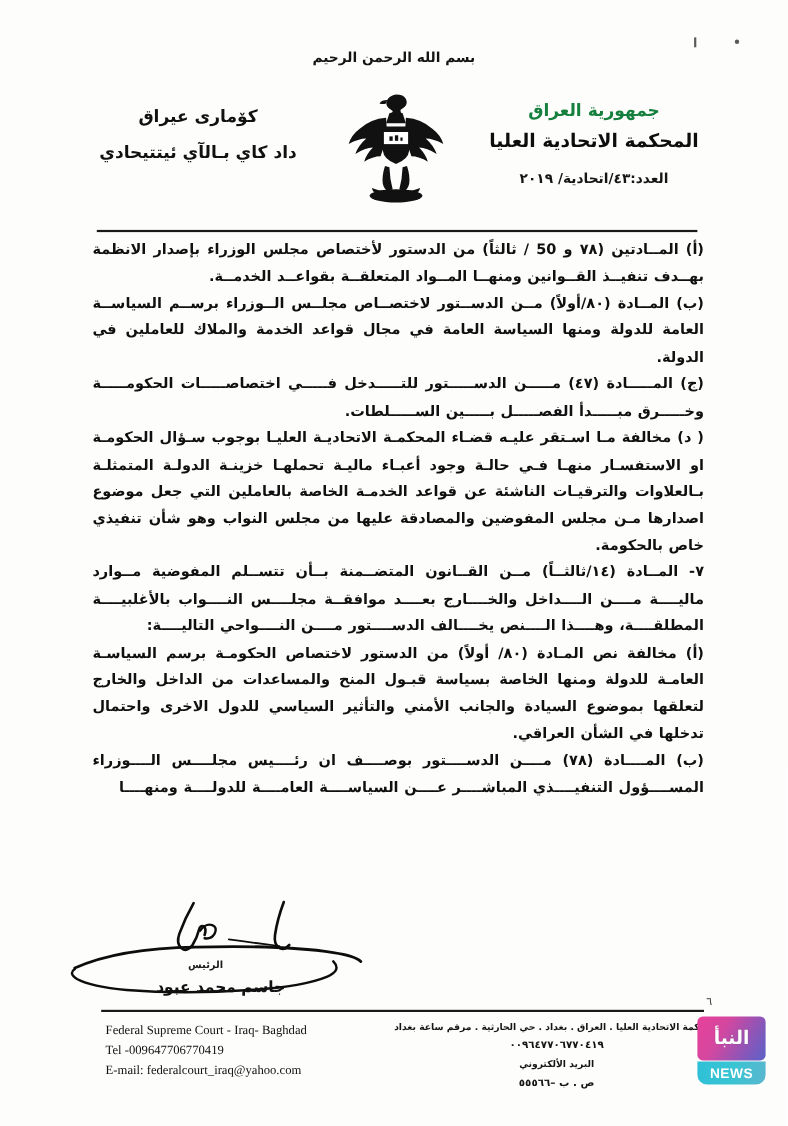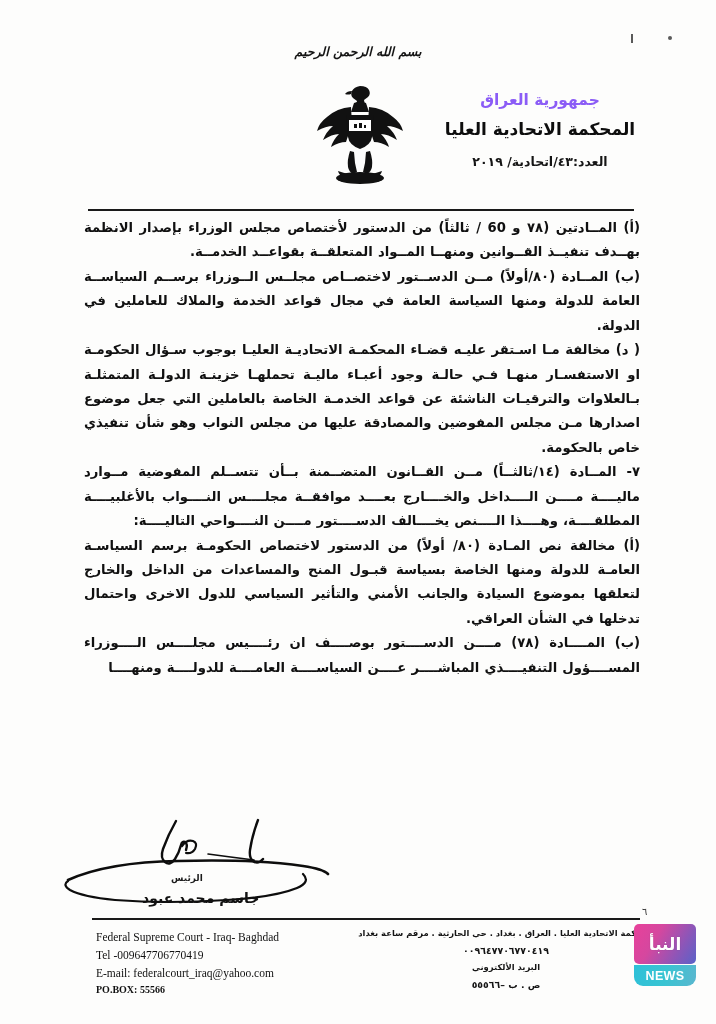--- a/index.html
+++ b/index.html
@@ -31,21 +31,20 @@
   #basmala {
     position: absolute;
     top: 44px;
     left: 0;
     width: 716px;
     text-align: center;
     font-size: 12.5px;
     font-weight: bold;
     letter-spacing: .2px;
     color: #141414;
-    font-style: italic;
   }
 
   
   #header {
     position: absolute;
     top: 82px;
     left: 62px;
     width: 592px;
     height: 112px;
   }
@@ -61,21 +60,21 @@
     position: absolute;
     left: 0;
     top: 14px;
     width: 236px;
     text-align: center;
     direction: rtl;
   }
   .hdr-l1 {
     font-size: 15.5px;
     font-weight: bold;
-    color: #8b5cf6;
+    color: #15803d;
     line-height: 1.35;
   }
   .hdr-l2 {
     font-size: 17px;
     font-weight: bold;
     color: #0d0d0d;
     line-height: 1.45;
     margin-top: 6px;
   }
   #hdr-number {
@@ -283,27 +282,32 @@
       </g>
     </svg>
   </div>
 
   <div id="header">
     <div id="hdr-right">
       <div class="hdr-l1">جمهورية العراق</div>
       <div class="hdr-l2">المحكمة الاتحادية العليا</div>
       <div id="hdr-number">العدد:٤٣/اتحادية/ ٢٠١٩</div>
     </div>
+    <div id="hdr-left">
+      <div class="kurd-1">كوٚماری عیراق</div>
+      <div class="kurd-2">داد كاي بـالآي ئيتتيحادي</div>
+    </div>
   </div>
 
   <div class="rule" id="rule-top"></div>
 
   <div id="body">
-    <p class="para">(أ) المــادتين (٧٨ و 60 / ثالثاً) من الدستور لأختصاص مجلس الوزراء بإصدار الانظمة بهــدف تنفيــذ القــوانين ومنهــا المــواد المتعلقــة بقواعــد الخدمــة.</p>
+    <p class="para">(أ) المــادتين (٧٨ و 50 / ثالثاً) من الدستور لأختصاص مجلس الوزراء بإصدار الانظمة بهــدف تنفيــذ القــوانين ومنهــا المــواد المتعلقــة بقواعــد الخدمــة.</p>
     <p class="para">(ب) المــادة (٨٠/أولاً) مــن الدســتور لاختصــاص مجلــس الــوزراء برســم السياســة العامة للدولة ومنها السياسة العامة في مجال قواعد الخدمة والملاك للعاملين في الدولة.</p>
+    <p class="para">(ج) المـــــادة (٤٧) مـــــن الدســـــتور للتـــــدخل فـــــي اختصاصـــــات الحكومـــــة وخـــــرق مبـــــدأ الفصـــــل بـــــين الســـــلطات.</p>
     <p class="para">( د) مخالفة مـا اسـتقر عليـه قضـاء المحكمـة الاتحاديـة العليـا بوجوب سـؤال الحكومـة او الاستفسـار منهـا فـي حالـة وجود أعبـاء ماليـة تحملهـا خزينـة الدولـة المتمثلـة بـالعلاوات والترقيـات الناشئة عن قواعد الخدمـة الخاصة بالعاملين التي جعل موضوع اصدارها مـن مجلس المفوضين والمصادقة عليها من مجلس النواب وهو شأن تنفيذي خاص بالحكومة.</p>
     <p class="para">٧- المــادة (١٤/ثالثــاً) مــن القــانون المتضــمنة بــأن تتســلم المفوضية مــوارد ماليــــة مــــن الــــداخل والخــــارج بعــــد موافقــة مجلــــس النــــواب بالأغلبيــــة المطلقــــة، وهــــذا الــــنص يخــــالف الدســــتور مــــن النــــواحي التاليــــة:</p>
     <p class="para">(أ) مخالفة نص المـادة (٨٠/ أولاً) من الدستور لاختصاص الحكومـة برسم السياسـة العامـة للدولة ومنها الخاصة بسياسة قبـول المنح والمساعدات من الداخل والخارج لتعلقها بموضوع السيادة والجانب الأمني والتأثير السياسي للدول الاخرى واحتمال تدخلها في الشأن العراقي.</p>
     <p class="para">(ب) المــــادة (٧٨) مــــن الدســــتور بوصــــف ان رئــــيس مجلــــس الــــوزراء المســــؤول التنفيــــذي المباشــــر عــــن السياســــة العامــــة للدولــــة ومنهــــا</p>
   </div>
 
   <div id="signature">
     <svg id="sig-svg" width="330" height="98" viewBox="0 0 330 98" xmlns="http://www.w3.org/2000/svg">
       <g fill="none" stroke="#0d0d0d" stroke-linecap="round" stroke-linejoin="round">
         <path d="M118 3 q-8 14 -13 28 q-3 9 2 13 q5 4 10 -3 q4 -6 6 -14 q1 -4 4 -3 q3 2 1 8" stroke-width="2.4"></path>
@@ -317,21 +321,20 @@
   </div>
   <div id="sig-title">الرئيس</div>
   <div id="sig-name">جاسم محمد عبود</div>
 
   <div class="rule" id="rule-bottom"></div>
 
   <div id="footer-en">
     <div class="fe-line">Federal Supreme Court - Iraq- Baghdad</div>
     <div class="fe-line">Tel  -009647706770419</div>
     <div class="fe-line">E-mail: federalcourt_iraq@yahoo.com</div>
-    <div class="fe-small">PO.BOX: 55566</div>
   </div>
 
   <div id="footer-ar">
     <div class="fa-line">المحكمة الاتحادية العليا . العراق . بغداد .  حي الحارثية . مرقم ساعة بغداد</div>
     <div class="fa-digits">٠٠٩٦٤٧٧٠٦٧٧٠٤١٩</div>
     <div class="fa-line">البريد الألكتروني</div>
     <div class="fa-digits">ص . ب –٥٥٥٦٦</div>
   </div>
 
   <div id="footer-mark">٦</div>

